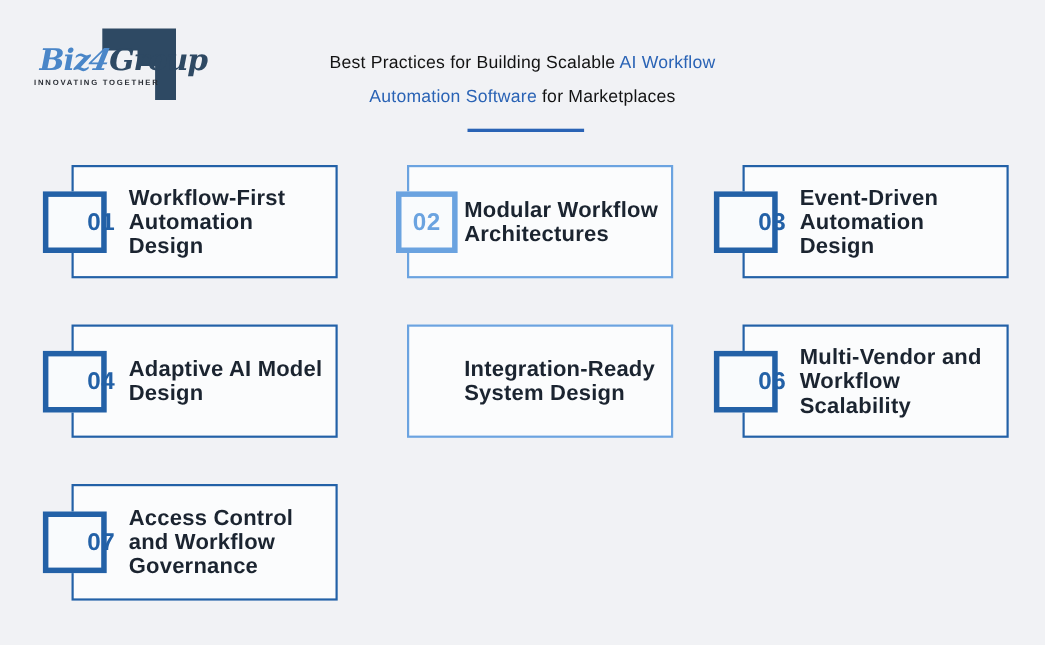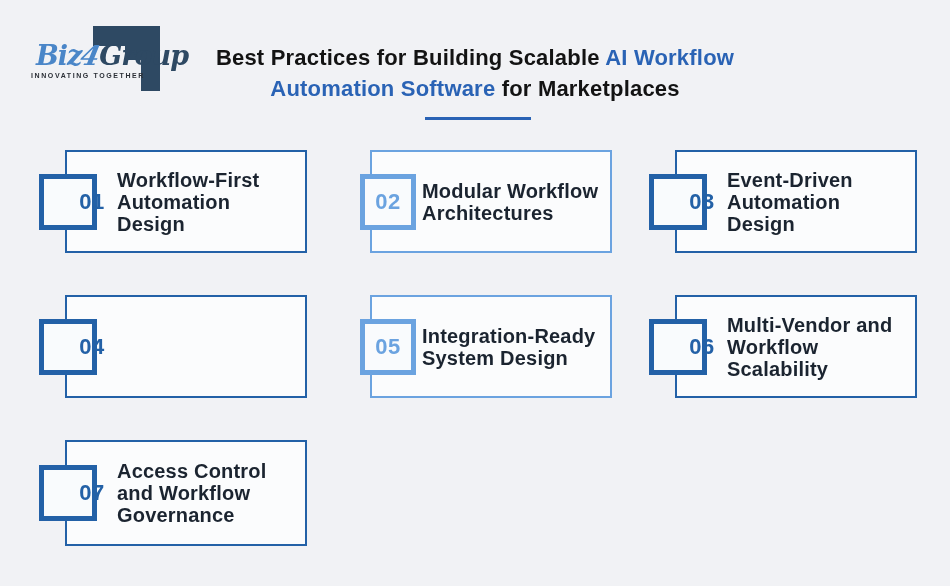--- a/index.html
+++ b/index.html
@@ -38,21 +38,21 @@
   .brand .b-navy{color:var(--logo-navy);}
   .tagline{
     position:absolute;left:13px;top:60px;z-index:2;
     font-size:7px;font-weight:bold;letter-spacing:1.6px;
     color:#2b2f36;white-space:nowrap;
   }
 
   
   .title{
     position:absolute;left:155px;top:42px;width:640px;
-    text-align:center;font-size:22px;line-height:31px;font-weight:bold;
+    text-align:center;font-size:16px;line-height:31px;font-weight:normal;
     color:var(--title-text);letter-spacing:0.2px;
   }
   .title .hl{color:var(--title-highlight);white-space:pre-line;}
   .title-underline{
     position:absolute;left:425px;top:117px;width:106px;height:3px;
     background:var(--title-highlight);
   }
 
   
   .grid{
@@ -114,24 +114,25 @@
   </div>
 
   <div class="card dark">
     <div class="badge">03</div>
     <div class="card-label">Event-Driven
 Automation Design</div>
   </div>
 
   <div class="card dark">
     <div class="badge">04</div>
+    <div class="card-label">Adaptive AI Model
+Design</div>
   </div>
 
   <div class="card light">
-    <div class="badge">05</div>
     <div class="card-label">Integration-Ready
 System Design</div>
   </div>
 
   <div class="card dark">
     <div class="badge">06</div>
     <div class="card-label">Multi-Vendor and
 Workflow Scalability</div>
   </div>
 

